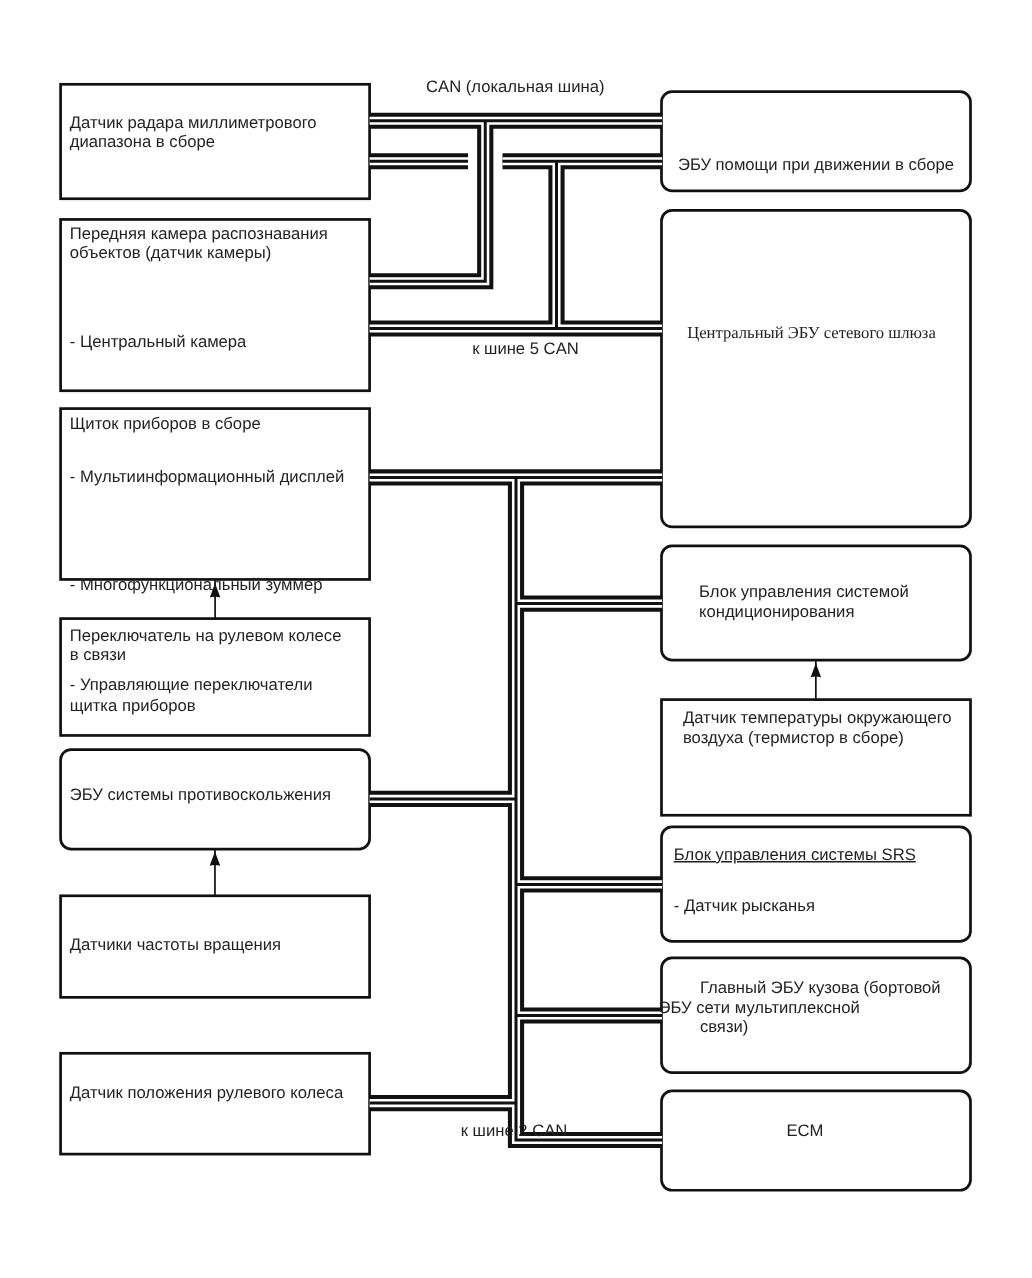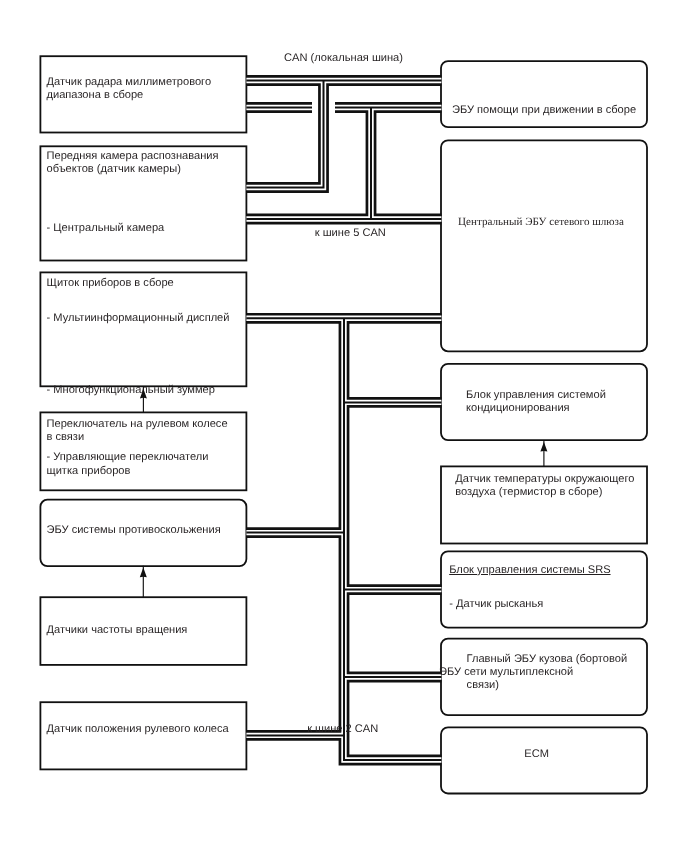--- a/index.html
+++ b/index.html
@@ -123,14 +123,14 @@
   <div class="tx" style="left:455.30px;top:474.00px;">Датчик температуры окружающего</div>
   <div class="tx" style="left:455.30px;top:487.00px;text-align:center;">воздуха (термистор в сборе)</div>
   <div class="tx" style="left:449.20px;top:564.90px;text-decoration:underline;">Блок управления системы SRS</div>
   <div class="tx" style="left:449.20px;top:598.80px;">- Датчик рысканья</div>
   <div class="tx" style="left:466.60px;top:654.00px;">Главный ЭБУ кузова (бортовой</div>
   <div class="tx" style="left:439px;top:666.90px;">ЭБУ сети мультиплексной</div>
   <div class="tx" style="left:466.60px;top:679.80px;">связи)</div>
   <div class="tx" style="left:536.60px;top:748.60px;transform:translateX(-50%);">ECM</div>
   <div class="tx ctr" style="left:343.5px;top:53.4px;">CAN (локальная шина)</div>
   <div class="tx ctr" style="left:350.3px;top:227.8px;">к шине 5 CAN</div>
-  <div class="tx ctr" style="left:342.7px;top:724px;">к шине 2 CAN</div>
+  <div class="tx ctr" style="left:342.7px;top:749px;">к шине 2 CAN</div>
 </div>
 
 </body></html>

